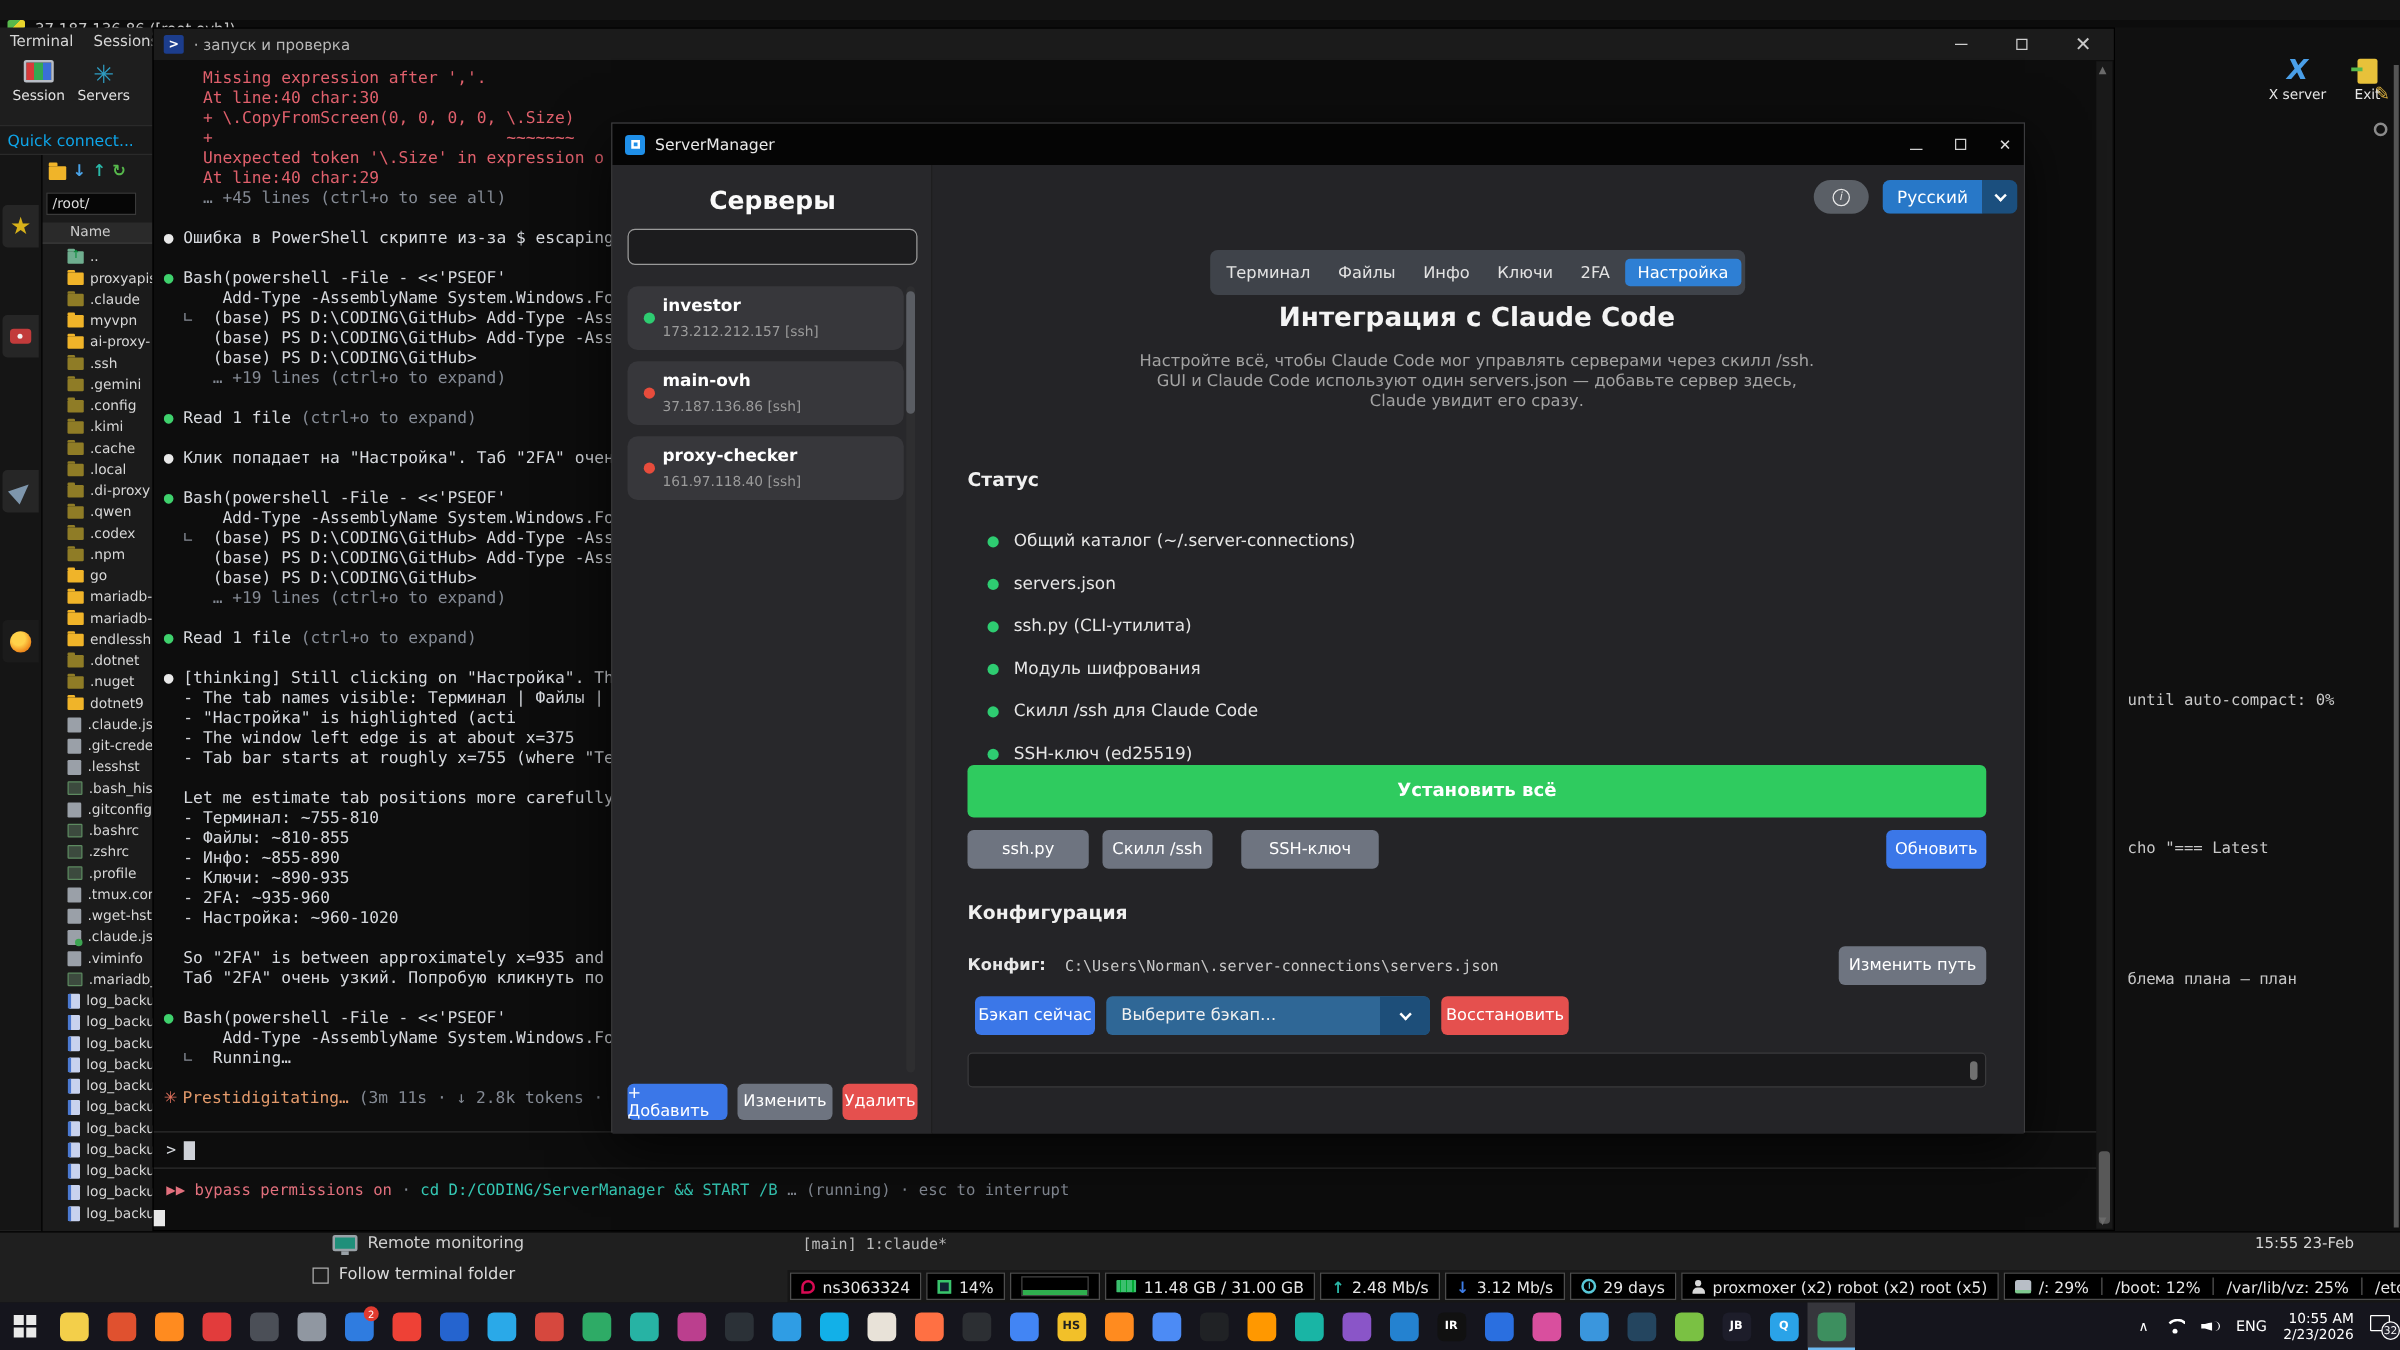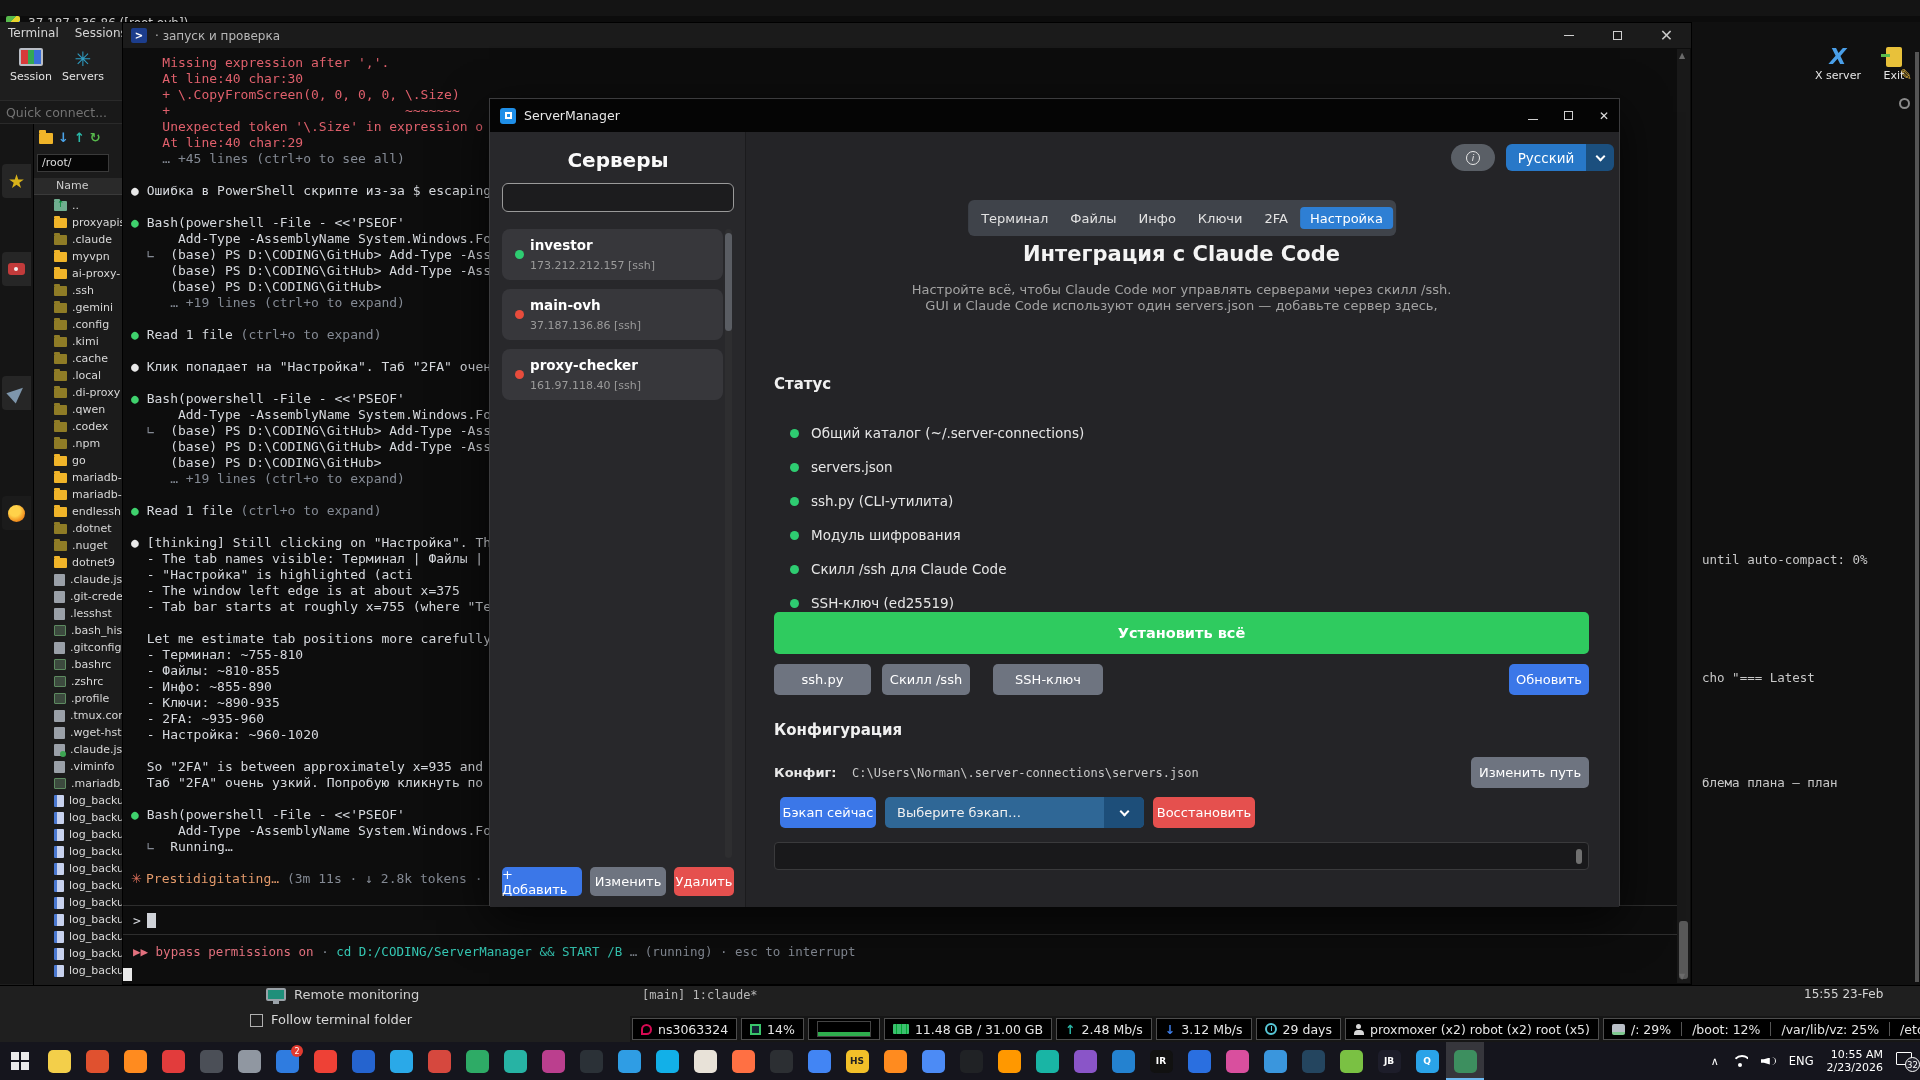--- a/index.html
+++ b/index.html
@@ -14,21 +14,21 @@
   .winctl span{width:45px;height:22px;display:flex;align-items:center;justify-content:center;color:#cfcfcf;font-size:11px;}
   .glyph-min{display:inline-block;width:10px;border-bottom:1px solid #cfcfcf;height:1px;}
   .glyph-max{display:inline-block;width:9px;height:9px;border:1px solid #cfcfcf;}
   .glyph-close{font-size:13px;line-height:1;}
 
   .mx-left{position:absolute;left:0;top:22px;width:122px;height:963px;background:#1e1e1e;}
   .mx-menu{position:absolute;left:0;top:4px;display:flex;gap:16px;padding-left:8px;font-size:12px;color:#d6d6d6;}
   .mx-bigicon{position:absolute;top:26px;width:58px;text-align:center;color:#e2e2e2;font-size:11px;}
   .icon-session{width:24px;height:18px;margin:0 auto 4px;border:2px solid #b9bec6;border-radius:2px;background:linear-gradient(90deg,#d83a3a 0 33%,#34a853 33% 66%,#3a6fd8 66%);}
   .icon-servers{width:24px;height:22px;margin:0 auto 0;color:#2e9bc0;font-size:20px;line-height:22px;}
-  .mx-quick{position:absolute;left:0;top:78px;width:122px;height:24px;background:#191919;border-top:1px solid #2a2a2a;border-bottom:1px solid #2a2a2a;color:#737373;font-size:12.5px;line-height:23px;padding-left:6px;}
+  .mx-quick{position:absolute;left:0;top:78px;width:122px;height:24px;background:#191919;border-top:1px solid #2a2a2a;border-bottom:1px solid #2a2a2a;color:#0ea5e9;font-size:12.5px;line-height:23px;padding-left:6px;}
 
   .mx-strip{position:absolute;left:0;top:102px;width:33px;height:860px;background:#151515;}
   .strip-tab{position:absolute;left:2px;width:29px;height:34px;background:#262626;border-radius:4px 0 0 4px;display:flex;align-items:center;justify-content:center;}
   .star-ic{color:#d8b21a;font-size:19px;}
   .knife-ic{width:17px;height:12px;background:#c23b3b;border-radius:3px;position:relative;}
   .knife-ic::after{content:"";position:absolute;left:6px;top:4px;width:4px;height:4px;background:#f2f2f2;border-radius:50%;}
   .plane-ic{width:0;height:0;border-left:7px solid transparent;border-right:7px solid transparent;border-bottom:16px solid #7e96ac;transform:rotate(48deg);}
   .globe-ic{width:17px;height:17px;border-radius:50%;background:radial-gradient(circle at 40% 35%,#ffd24a 0 35%,#f08c1e 70%,#b85f12);}
 
   .mx-files{position:absolute;left:33px;top:102px;width:89px;height:883px;background:#1b1b1b;border-left:1px solid #000;overflow:hidden;}
@@ -598,20 +598,21 @@
           <span class="sm-tab">Ключи</span>
           <span class="sm-tab">2FA</span>
           <span class="sm-tab active">Настройка</span>
         </div>
 
       <div class="sm-content">
         <div class="sm-h1">Интеграция с Claude Code</div>
         <div class="sm-sub" id="sm-sub">
             <div>Настройте всё, чтобы Claude Code мог управлять серверами через скилл /ssh.</div>
             <div>GUI и Claude Code используют один servers.json — добавьте сервер здесь,</div>
+            <div>Claude увидит его сразу.</div>
           </div>
         <div class="sm-status-h">Статус</div>
         <div class="sm-items" id="sm-items">
             <div class="sm-item">
               <span class="gdot"></span>
               <span>Общий каталог (~/.server-connections)</span>
             </div>
             <div class="sm-item">
               <span class="gdot"></span>
               <span>servers.json</span>

